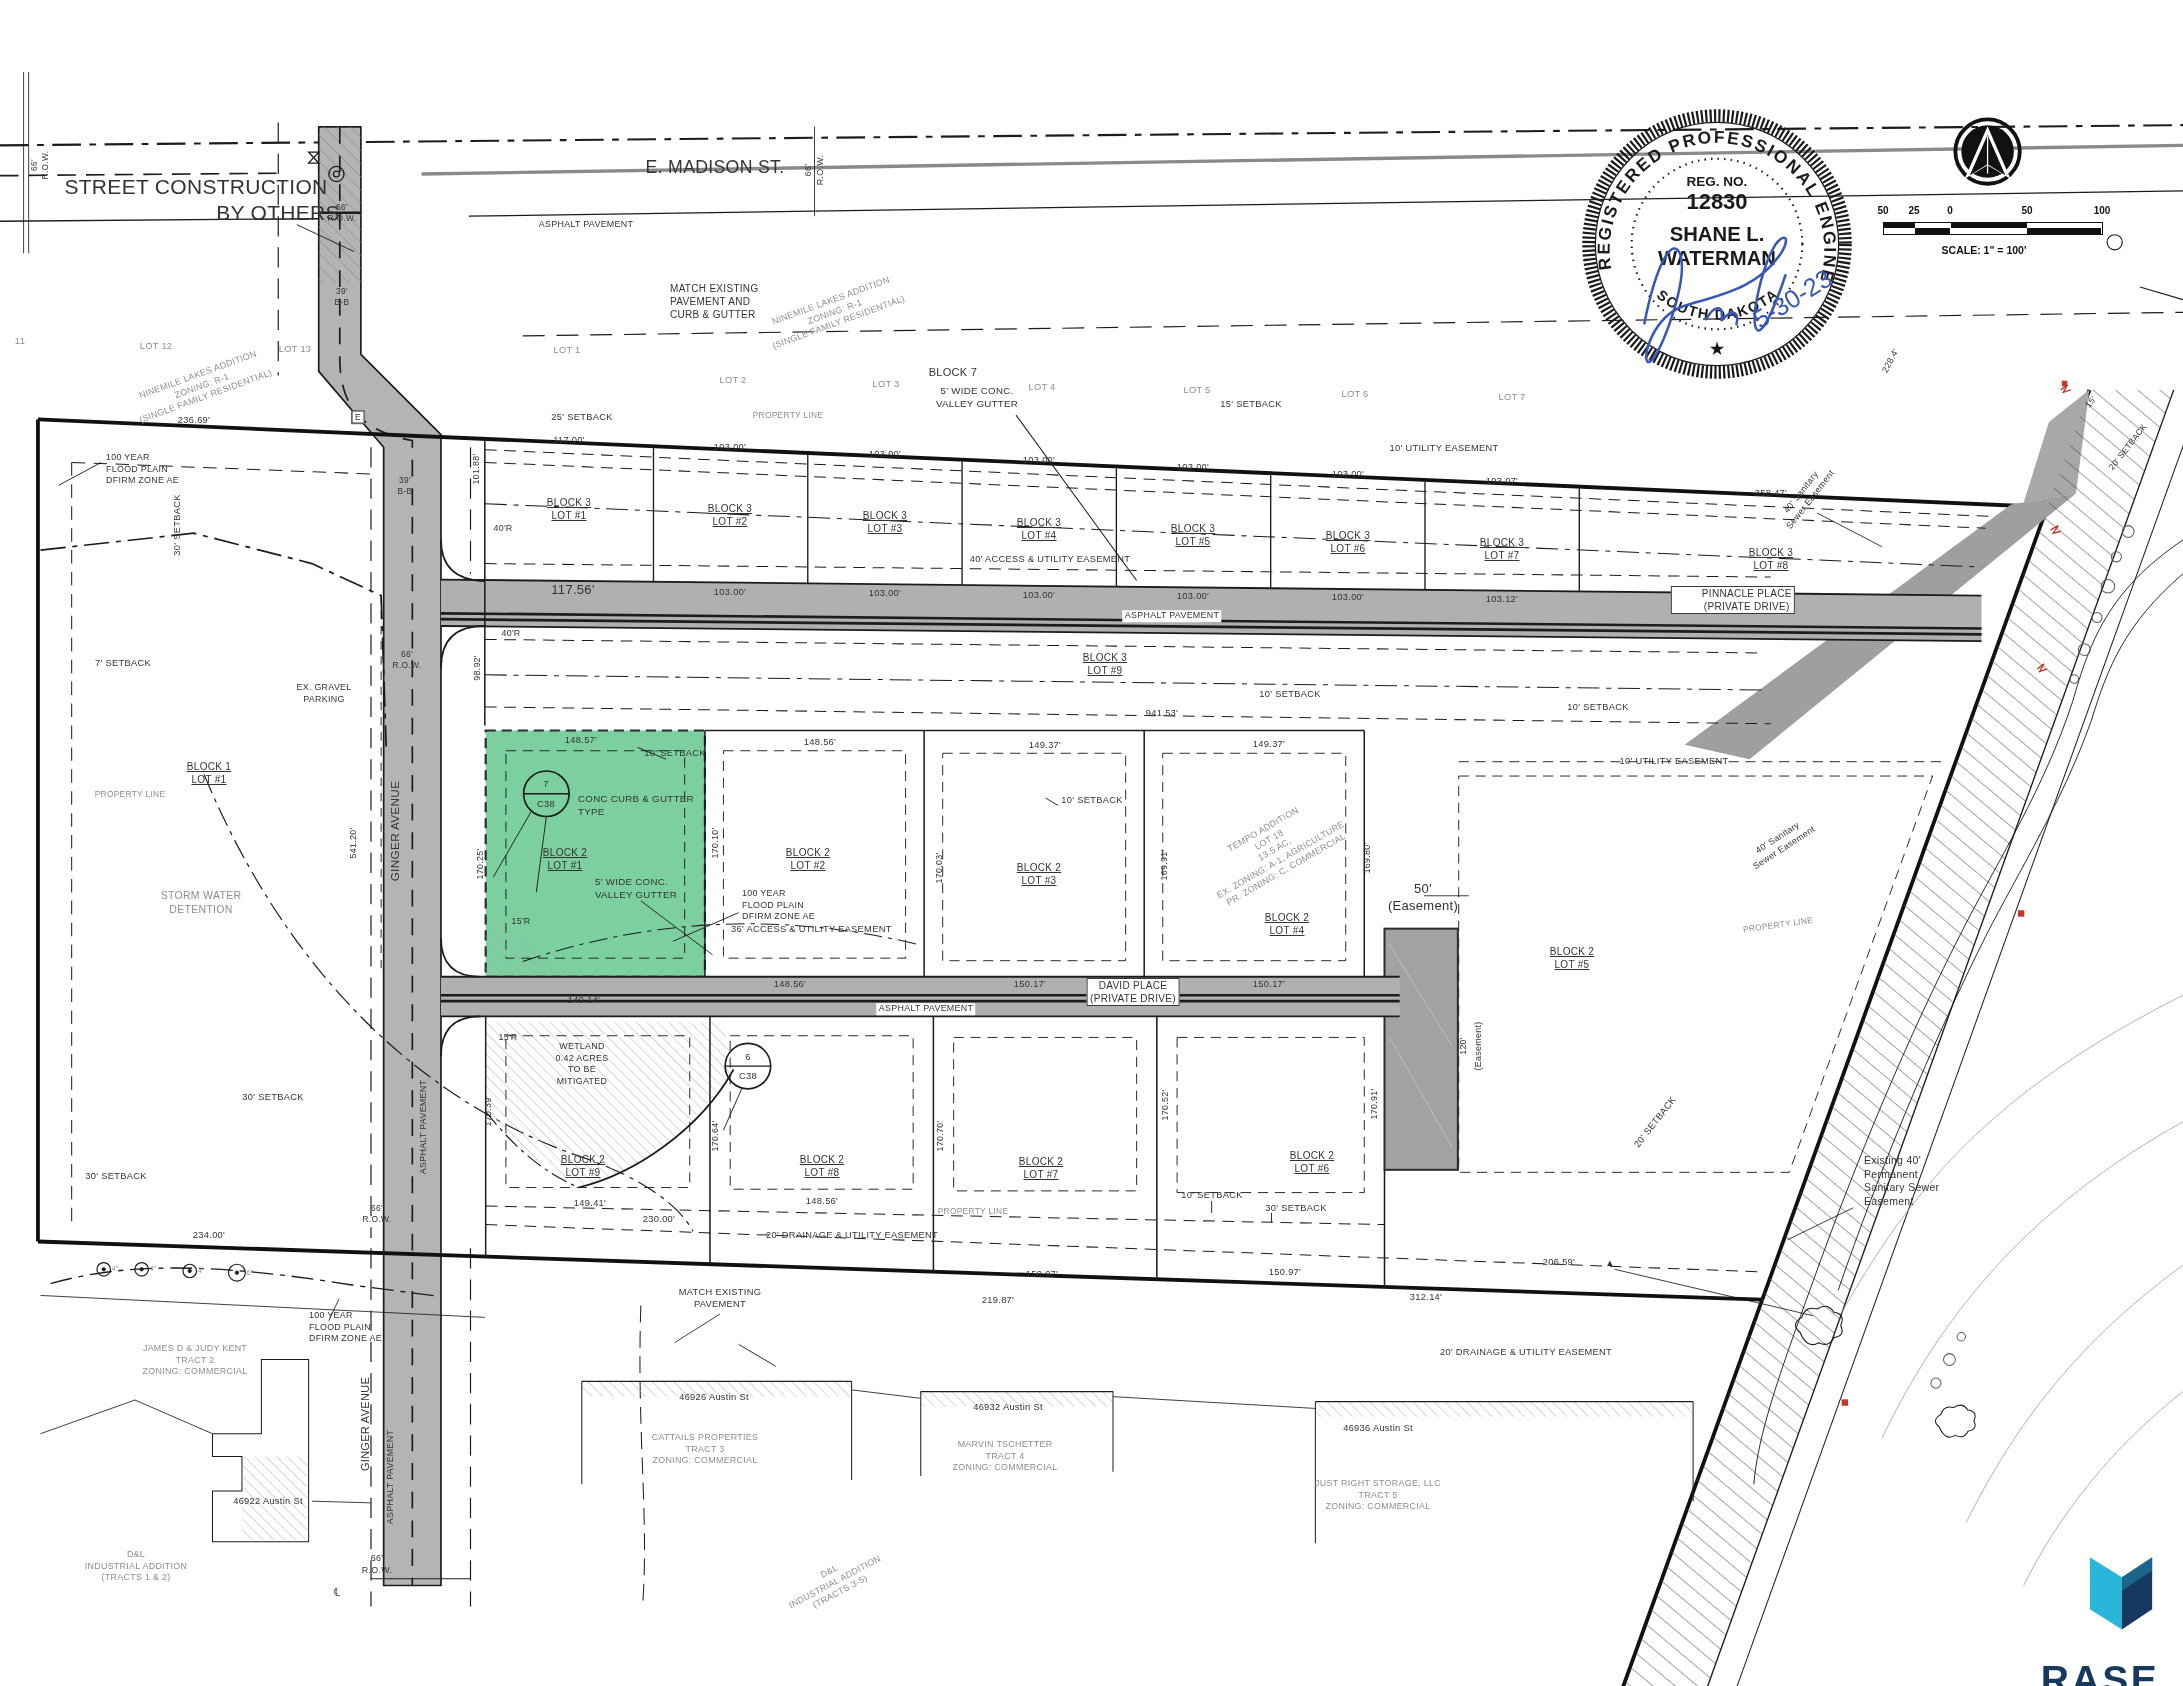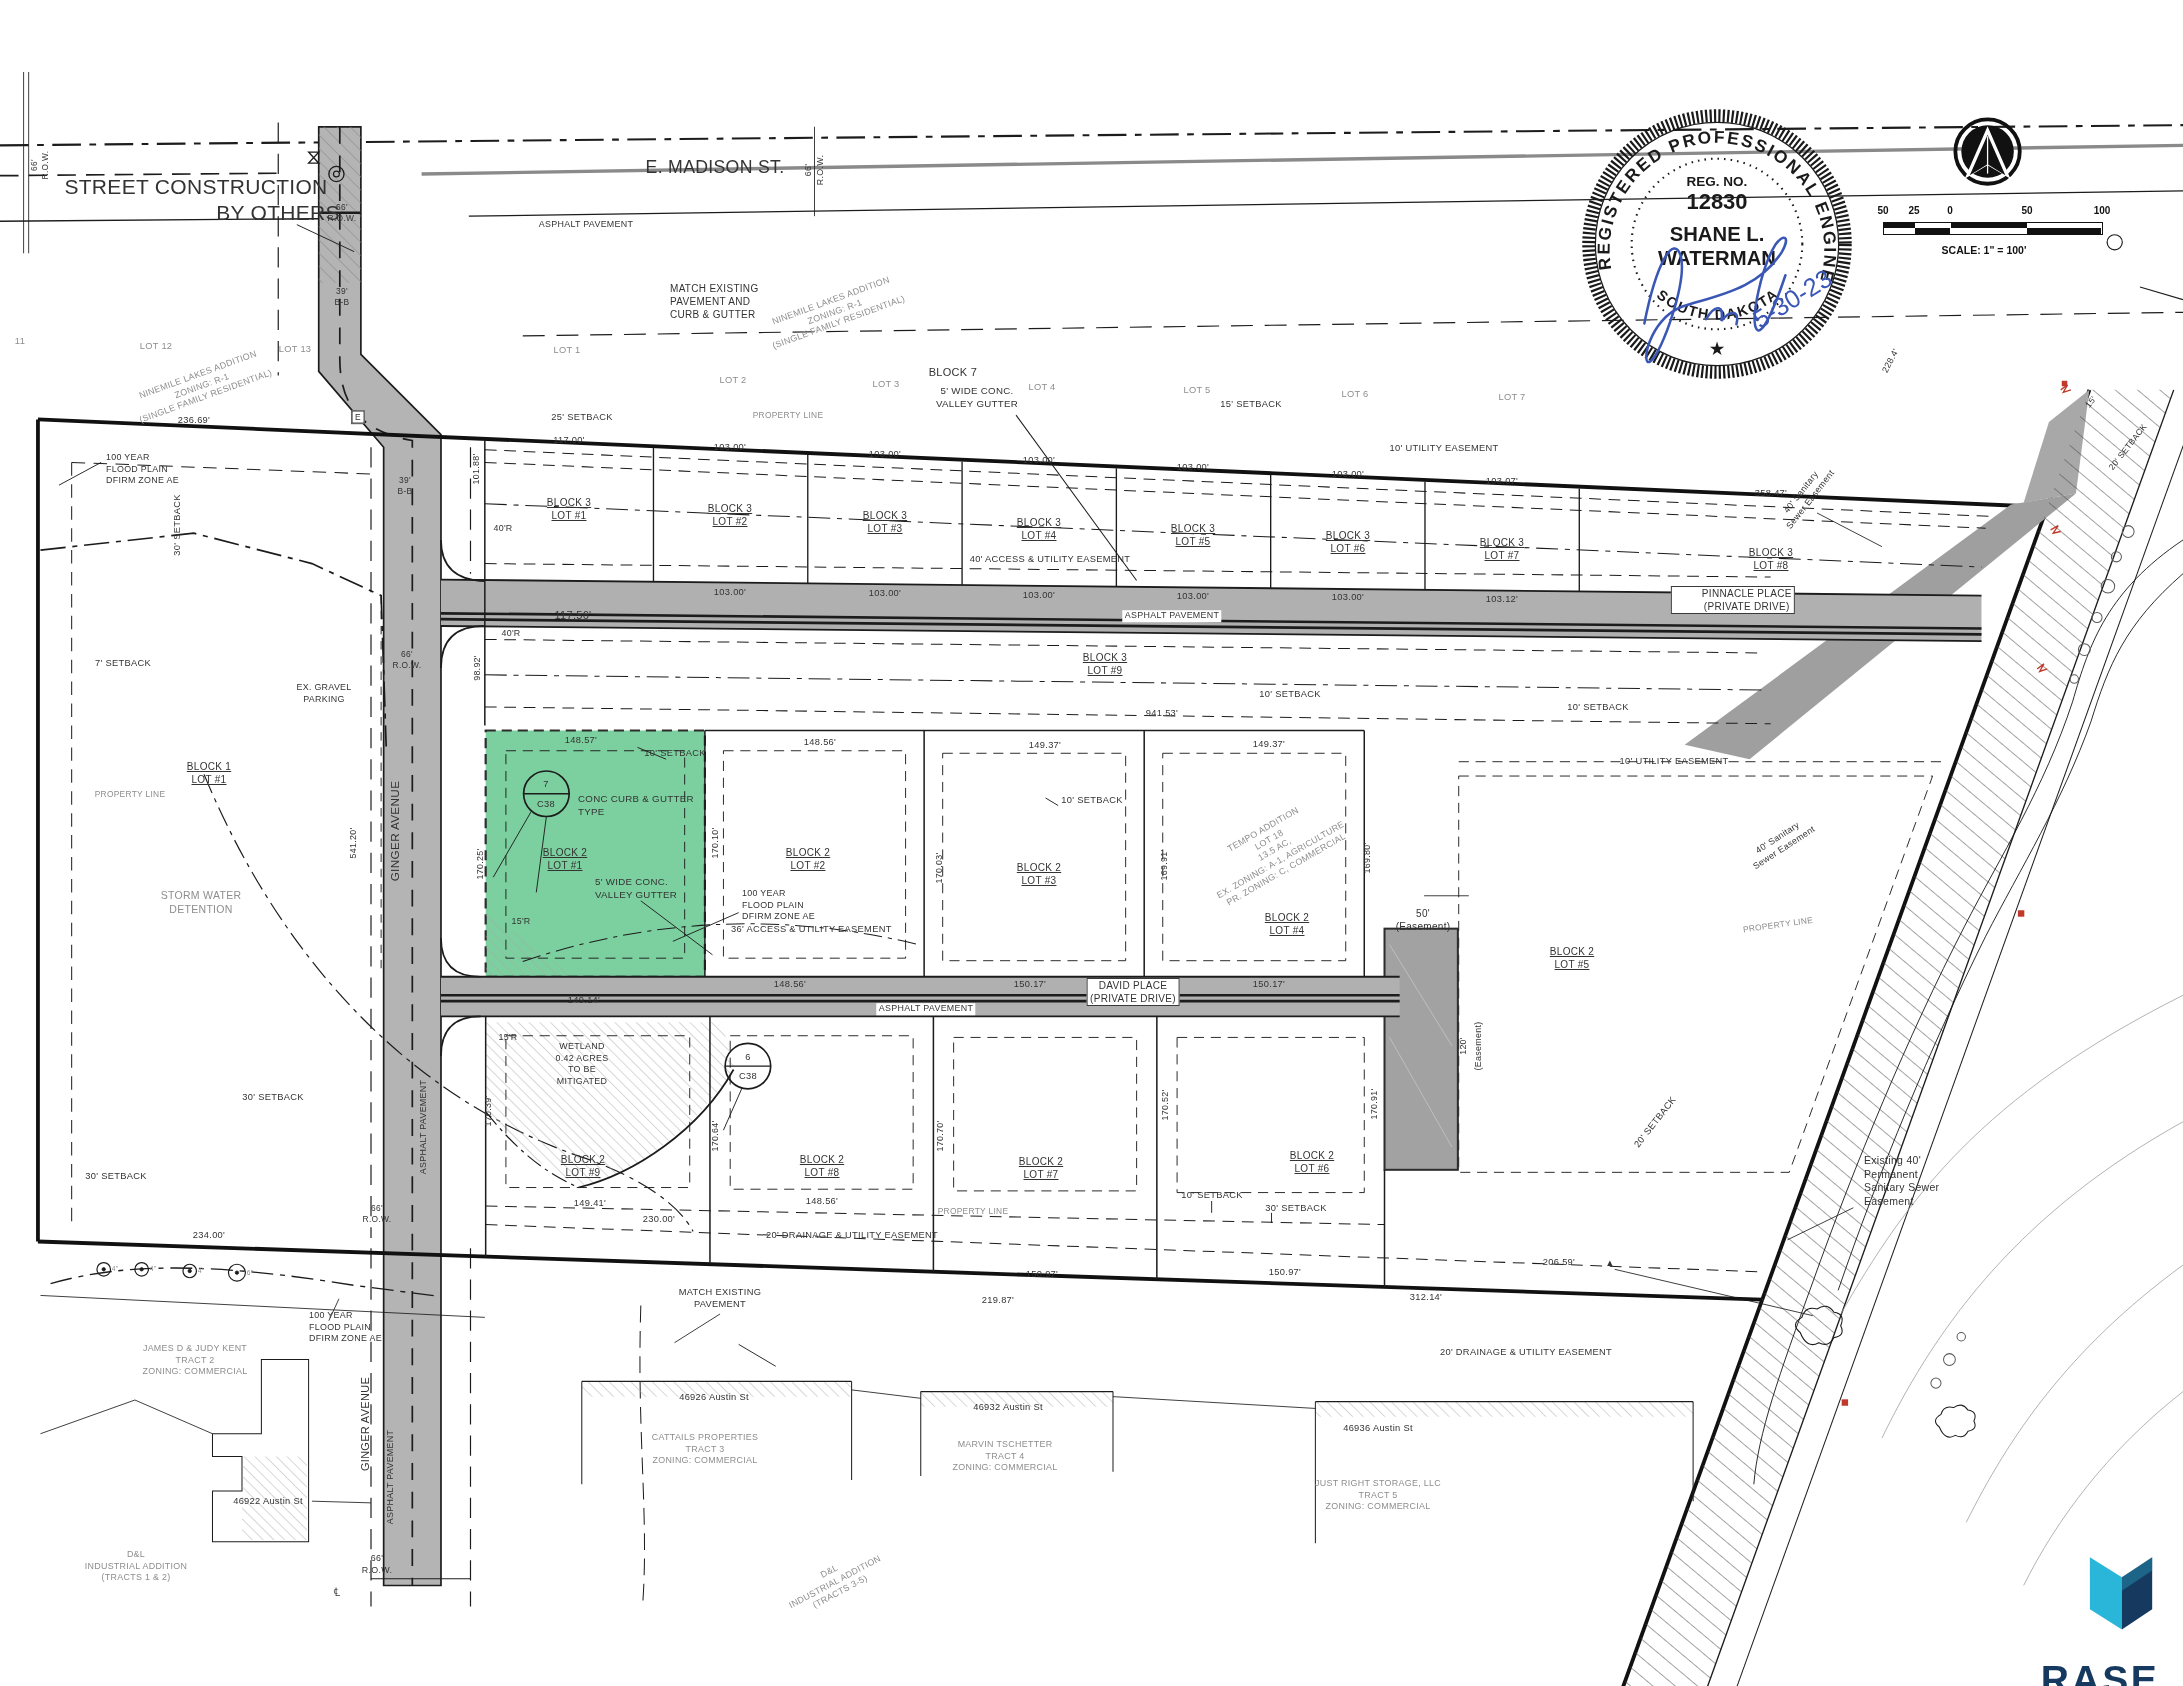--- a/index.html
+++ b/index.html
@@ -408,21 +408,21 @@
 LOT #5</div>
       <div class="lbl u" style="left: 1348px; top: 542px; font-size: 10px; transform: translate(-50%, -50%);">BLOCK 3
 LOT #6</div>
       <div class="lbl u" style="left: 1502px; top: 549px; font-size: 10px; transform: translate(-50%, -50%);">BLOCK 3
 LOT #7</div>
       <div class="lbl u" style="left: 1771px; top: 559px; font-size: 10px; transform: translate(-50%, -50%);">BLOCK 3
 LOT #8</div>
       <div class="lbl" style="left: 1050px; top: 559px; font-size: 9.3px; transform: translate(-50%, -50%);">40' ACCESS &amp; UTILITY EASEMENT</div>
       <div class="lbl" style="left: 477px; top: 469px; font-size: 8.9px; transform: translate(-50%, -50%) rotate(-90deg);">101.88'</div>
       <div class="lbl" style="left: 503px; top: 529px; font-size: 8.9px; transform: translate(-50%, -50%);">40'R</div>
-      <div class="lbl" style="left: 573px; top: 590px; font-size: 11px; transform: translate(-50%, -50%); margin-top: 25px;">117.56'</div>
+      <div class="lbl" style="left: 573px; top: 590px; font-size: 13px; transform: translate(-50%, -50%);">117.56'</div>
       <div class="lbl" style="left: 730px; top: 592px; font-size: 9.3px; transform: translate(-50%, -50%);">103.00'</div>
       <div class="lbl" style="left: 885px; top: 593px; font-size: 9.3px; transform: translate(-50%, -50%);">103.00'</div>
       <div class="lbl" style="left: 1039px; top: 595px; font-size: 9.3px; transform: translate(-50%, -50%);">103.00'</div>
       <div class="lbl" style="left: 1193px; top: 596px; font-size: 9.3px; transform: translate(-50%, -50%);">103.00'</div>
       <div class="lbl" style="left: 1348px; top: 597px; font-size: 9.3px; transform: translate(-50%, -50%);">103.00'</div>
       <div class="lbl" style="left: 1502px; top: 599px; font-size: 9.3px; transform: translate(-50%, -50%);">103.12'</div>
       <div class="lbl" style="left: 1758px; top: 601px; font-size: 9.3px; transform: translate(-50%, -50%);">301.14'</div>
       <div class="lbl bg" style="left: 1172px; top: 616px; font-size: 8.9px; transform: translate(-50%, -50%);">ASPHALT PAVEMENT</div>
       <div class="lbl bg bx" style="left: 1733px; top: 600px; font-size: 10px; transform: translate(-50%, -50%); padding-left: 30px;">PINNACLE PLACE
 (PRIVATE DRIVE)</div>
@@ -464,21 +464,21 @@
       <div class="lbl a-l" style="left: 742px; top: 905px; font-size: 8.9px; transform: translate(0px, -50%);">100 YEAR
 FLOOD PLAIN
 DFIRM ZONE AE</div>
       <div class="lbl a-l" style="left: 731px; top: 929px; font-size: 9.3px; transform: translate(0px, -50%);">36' ACCESS &amp; UTILITY EASEMENT</div>
       <div class="lbl" style="left: 1092px; top: 800px; font-size: 9.3px; transform: translate(-50%, -50%);">10' SETBACK</div>
       <div class="lbl c-g" style="left: 1275px; top: 850px; font-size: 8.9px; transform: translate(-50%, -50%) rotate(-30deg);">TEMPO ADDITION
 LOT 18
 13.5 AC,
 EX. ZONING: A-1, AGRICULTURE
 PR. ZONING: C, COMMERCIAL</div>
-      <div class="lbl" style="left: 1423px; top: 920px; font-size: 10px; transform: translate(-50%, -50%);">50'
+      <div class="lbl" style="left: 1423px; top: 898px; font-size: 13px; transform: translate(-50%, -50%);">50'
 (Easement)</div>
       <div class="lbl" style="left: 1464px; top: 1046px; font-size: 8.9px; transform: translate(-50%, -50%) rotate(-90deg);">120'</div>
       <div class="lbl" style="left: 1479px; top: 1046px; font-size: 8.9px; transform: translate(-50%, -50%) rotate(-90deg);">(Easement)</div>
       <div class="lbl" style="left: 584px; top: 1000px; font-size: 9.3px; transform: translate(-50%, -50%);">149.14'</div>
       <div class="lbl" style="left: 790px; top: 984px; font-size: 9.3px; transform: translate(-50%, -50%);">148.56'</div>
       <div class="lbl" style="left: 1030px; top: 984px; font-size: 9.3px; transform: translate(-50%, -50%);">150.17'</div>
       <div class="lbl" style="left: 1269px; top: 984px; font-size: 9.3px; transform: translate(-50%, -50%);">150.17'</div>
       <div class="lbl bg bx" style="left: 1133px; top: 992px; font-size: 10px; transform: translate(-50%, -50%);">DAVID PLACE
 (PRIVATE DRIVE)</div>
       <div class="lbl bg" style="left: 926px; top: 1009px; font-size: 8.9px; transform: translate(-50%, -50%);">ASPHALT PAVEMENT</div>

